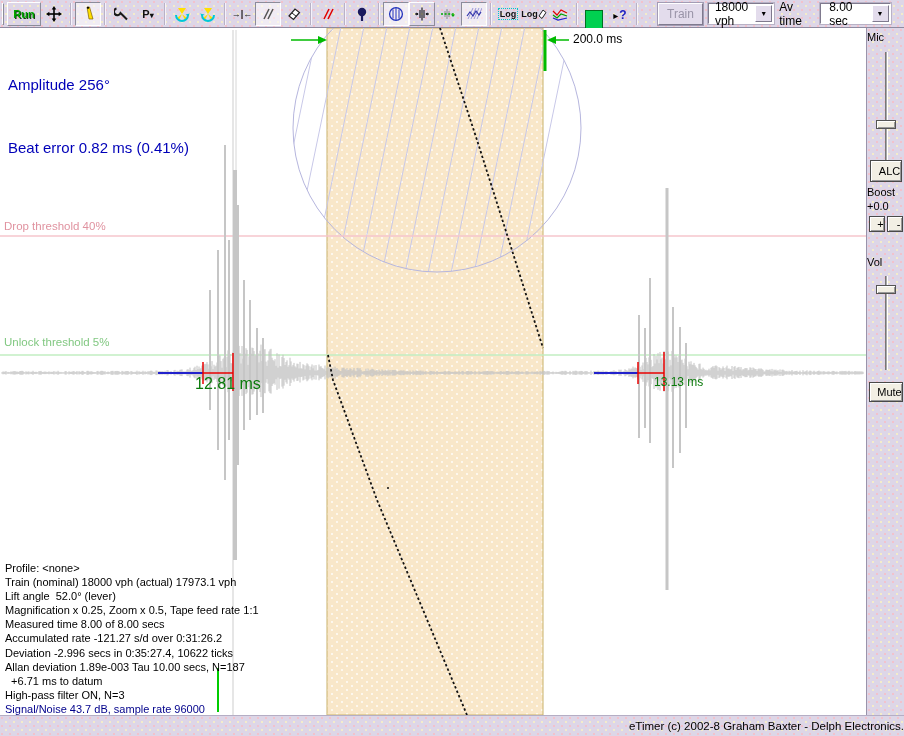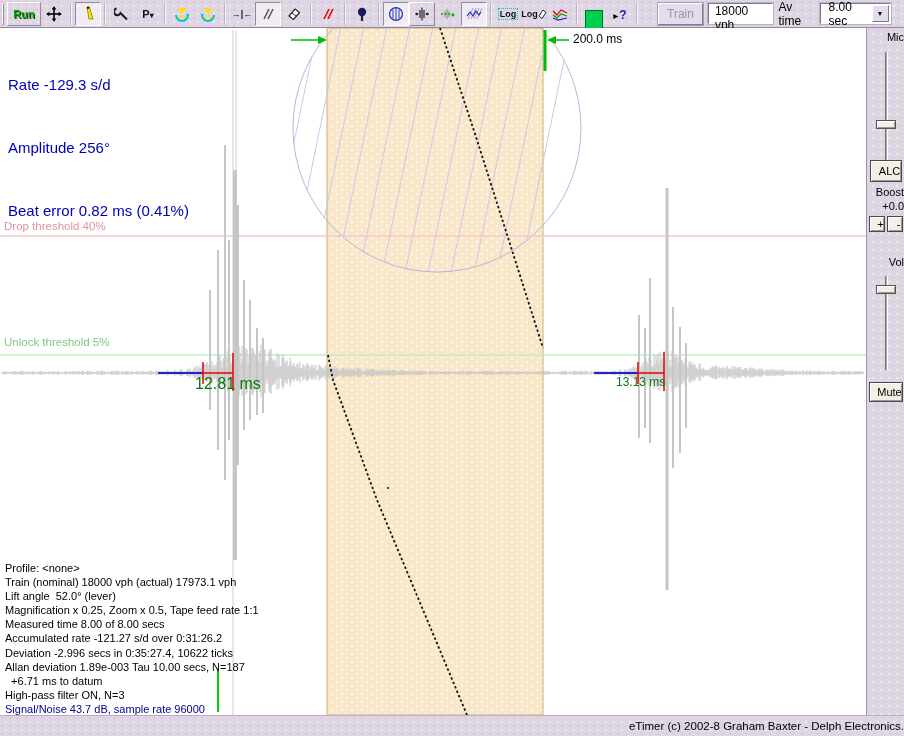--- a/index.html
+++ b/index.html
@@ -44,28 +44,28 @@
   .tb-label { font:12px "Liberation Sans",sans-serif; color:#000; }
 
   
   #plot { position:absolute; left:0; top:28px; width:866px; height:687px; background:#ffffff; overflow:hidden; }
   #wave-svg { position:absolute; left:0; top:0; }
   .plot-text { position:absolute; white-space:pre; }
   #readout { left:8px; top:4px; color:#0000b8; font-size:15px; line-height:21px; }
   #drop-label   { left:4px; top:192px; color:#e093a0; font-size:11.5px; }
   #unlock-label { left:4px; top:308px; color:#82c882; font-size:11.5px; }
   #beat-left-label  { left:195px; top:347px; color:#0b7a0b; font-size:16px; }
-  #beat-right-label { left:616px; top:347px; color:#0b7a0b; font-size:12px; }
+  #beat-right-label { left:654px; top:347px; color:#0b7a0b; font-size:12px; }
   #winwidth-label { left:573px; top:4px; color:#000; font-size:12px; }
   #info-lines { left:5px; top:533px; color:#000; font-size:11px; line-height:14.1px; }
   #info-lines .last { color:#00008b; }
 
   
   #mixer { position:absolute; left:866px; top:28px; width:38px; height:687px; border-left:1px solid #9a93ab; }
-  .mx-label { position:absolute; width:100%; text-align:right; font-size:11px; color:#000; }
+  .mx-label { position:absolute; width:100%; text-align:left; font-size:11px; color:#000; }
   .slider-track { position:absolute; left:18px; width:3px; background:#aaa;
     border-left:1px solid #777; border-right:1px solid #fff; }
   .slider-thumb { position:absolute; left:9px; width:20px; height:9px; background:#f2efe4;
     border:1px solid #555; box-shadow:inset 1px 1px 0 #fff, inset -1px -1px 0 #999; }
   .mx-btn { position:absolute; background:#f2efe4; border:1px solid #4a4a4a;
     box-shadow:inset 1px 1px 0 #fff, inset -1px -1px 0 #999;
     font-size:11px; color:#000; text-align:center; line-height:18px;padding-left:7px; }
 
   
   #statusbar { position:absolute; left:0; top:715px; width:904px; height:21px;
@@ -246,21 +246,21 @@
     </div>
     <div class="tbtn">
       <span>
         <span class="help-arrow">▸</span><span class="help-glyph">?</span>
       </span>
     </div>
 
     <div id="tb-right">
       <div class="tsep"></div>
       <button class="win-btn disabled">Train</button>
-      <div class="combo" style="width:72px;flex-direction:column;">
+      <div class="combo" style="width:72px;">
         <span class="val" style="flex:1;">18000 vph</span>
         <span class="arrow">▼</span>
       </div>
       <span class="tb-label">Av time</span>
       <div class="combo" style="width:78px;">
         <span class="val" style="flex:1;padding-left:8px;">8.00 sec</span>
         <span class="arrow">▼</span>
       </div>
       <button class="win-btn">Clear</button>
     </div>
@@ -349,21 +349,20 @@
         <line x1="594" y1="345" x2="638" y2="345" stroke="#2222cc" stroke-width="2"></line>
         <line x1="638" y1="334" x2="638" y2="356" stroke="#e80000" stroke-width="1.5"></line>
         <line x1="638" y1="345" x2="664" y2="345" stroke="#e80000" stroke-width="1.5"></line>
         <line x1="664" y1="324" x2="664" y2="363" stroke="#e80000" stroke-width="1.5"></line>
       </g>
 
       <line x1="218" y1="640" x2="218" y2="684" stroke="#00cc00" stroke-width="2"></line>
     </svg>
 
     <div id="readout" class="plot-text">
-      <div>Rate -129.3 s/d</div>
       <div>Amplitude 256°</div>
       <div>Beat error 0.82 ms (0.41%)</div>
     </div>
     <div id="drop-label" class="plot-text">Drop threshold 40%</div>
     <div id="unlock-label" class="plot-text">Unlock threshold 5%</div>
     <div id="beat-left-label" class="plot-text">12.81 ms</div>
     <div id="beat-right-label" class="plot-text">13.13 ms</div>
     <div id="winwidth-label" class="plot-text">200.0 ms</div>
     <div id="info-lines" class="plot-text"><div>Profile: &lt;none&gt;</div><div>Train (nominal) 18000 vph (actual) 17973.1 vph</div><div>Lift angle  52.0° (lever)</div><div>Magnification x 0.25, Zoom x 0.5, Tape feed rate 1:1</div><div>Measured time 8.00 of 8.00 secs</div><div>Accumulated rate -121.27 s/d over 0:31:26.2</div><div>Deviation -2.996 secs in 0:35:27.4, 10622 ticks</div><div>Allan deviation 1.89e-003 Tau 10.00 secs, N=187</div><div>  +6.71 ms to datum</div><div>High-pass filter ON, N=3</div><div class="last">Signal/Noise 43.7 dB, sample rate 96000</div></div>
   </div>

